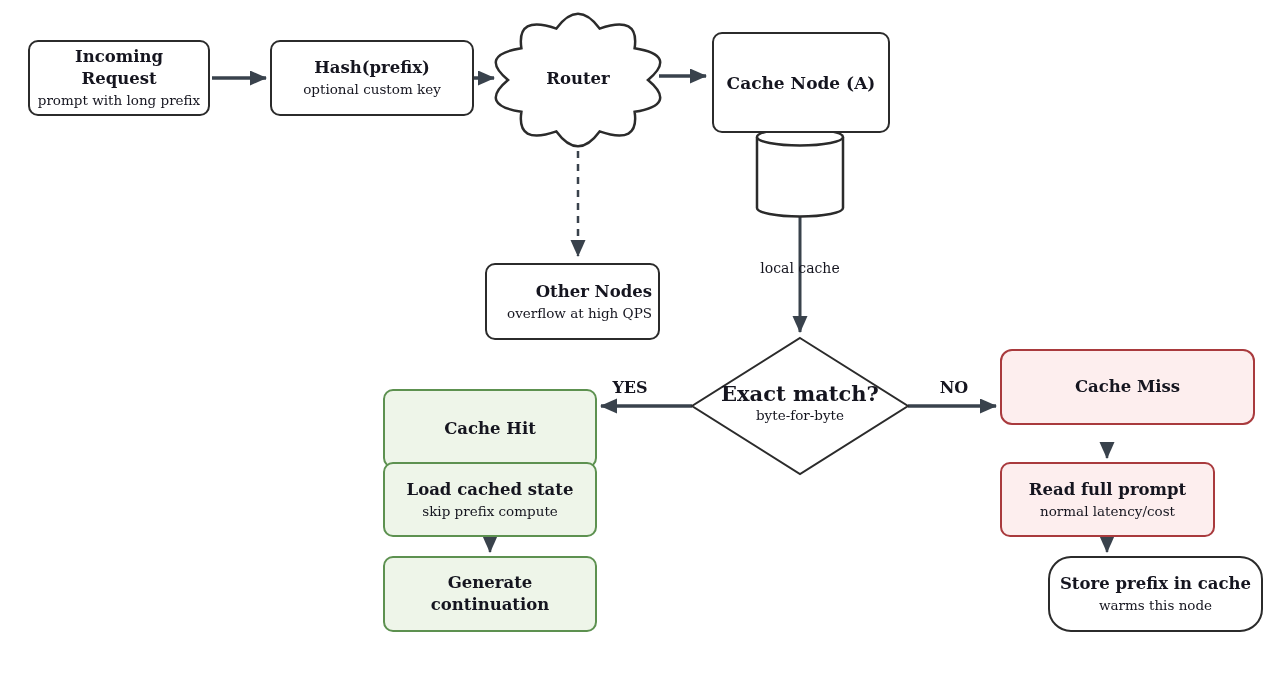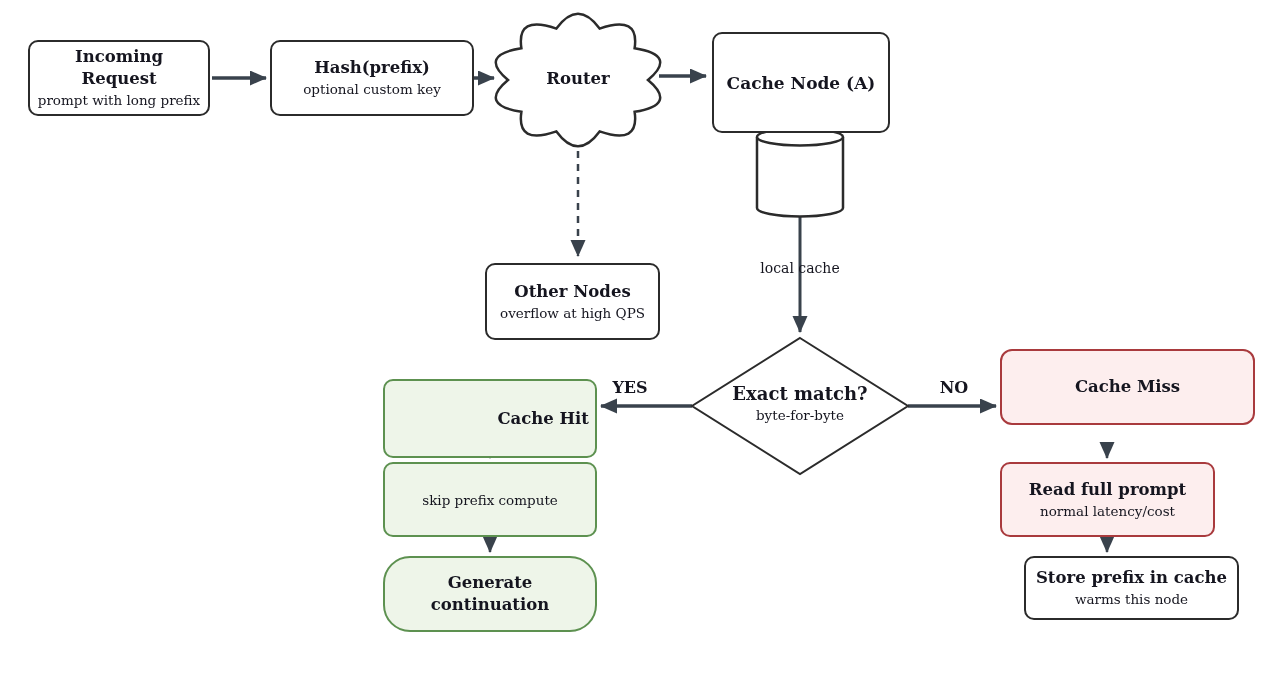--- a/index.html
+++ b/index.html
@@ -88,52 +88,53 @@
   </div>
 
   <div class="float-text title" style="left:508px;top:68px;width:140px;">Router</div>
 
   <div class="node" style="left:712px;top:32px;width:178px;height:101px;">
     <span class="title" style="font-size:17px;">Cache Node (A)</span>
   </div>
 
   <div class="float-text small-label" style="left:740px;top:228px;width:120px;margin-top:32px;">local cache</div>
 
-  <div class="node" style="left:485px;top:263px;width:175px;height:77px;">
+  <div class="node" style="left:485px;top:263px;width:175px;height:77px;align-items:flex-end;">
     <span class="title">Other Nodes</span>
     <span class="subtitle">overflow at high QPS</span>
   </div>
 
   <div class="float-text" style="left:692px;top:383px;width:216px;">
-    <span class="title" style="display:block;font-size:18px;">Exact match?</span>
+    <span class="title" style="display:block;font-size:21px;">Exact match?</span>
     <span class="subtitle" style="display:block;">byte-for-byte</span>
   </div>
 
   <div class="float-text edge-label" style="left:598px;top:378px;width:64px;">YES</div>
   <div class="float-text edge-label" style="left:922px;top:378px;width:64px;">NO</div>
 
-  <div class="node green" style="left:383px;top:379px;width:214px;height:79px;align-items:flex-end;">
+  <div class="node green" style="left:383px;top:389px;width:214px;height:79px;">
     <span class="title">Cache Hit</span>
   </div>
 
   <div class="node green" style="left:383px;top:462px;width:214px;height:75px;">
+    <span class="title">Load cached state</span>
     <span class="subtitle">skip prefix compute</span>
   </div>
 
-  <div class="node green" style="left:383px;top:556px;width:214px;height:76px;border-radius:27px;">
+  <div class="node green" style="left:383px;top:556px;width:214px;height:76px;">
     <span class="title">Generate continuation</span>
   </div>
 
   <div class="node red" style="left:1000px;top:349px;width:255px;height:76px;border-radius:12px;">
     <span class="title">Cache Miss</span>
   </div>
 
   <div class="node red" style="left:1000px;top:462px;width:215px;height:75px;">
     <span class="title">Read full prompt</span>
     <span class="subtitle">normal latency/cost</span>
   </div>
 
-  <div class="node" style="left:1024px;top:556px;width:215px;height:64px;">
+  <div class="node" style="left:1048px;top:556px;width:215px;height:76px;border-radius:23px;">
     <span class="title">Store prefix in cache</span>
     <span class="subtitle">warms this node</span>
   </div>
 
 </div>
 
 </body></html>

